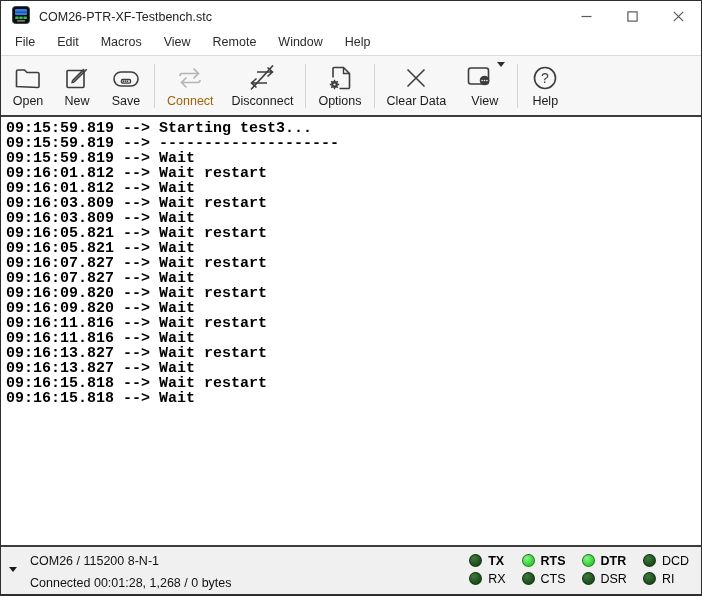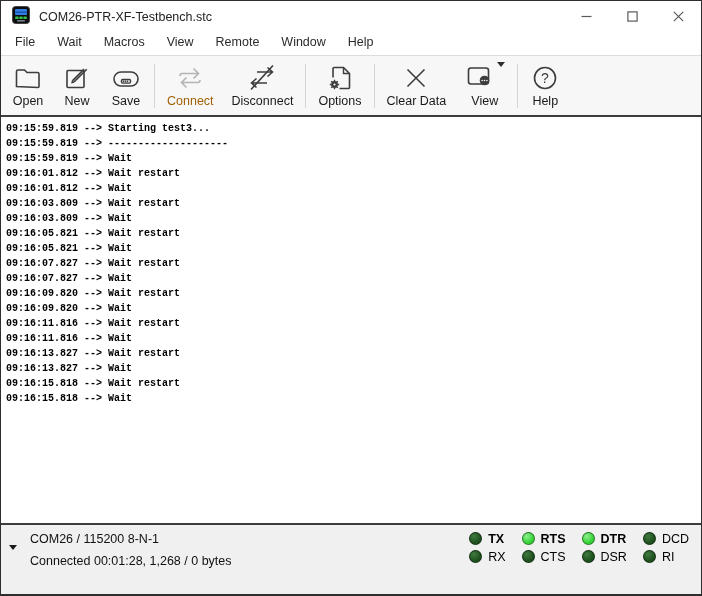--- a/index.html
+++ b/index.html
@@ -69,29 +69,29 @@
     border-left: 4px solid transparent;
     border-right: 4px solid transparent;
     border-top: 5px solid #2d2d2d;
   }
   
   .log {
     flex: 1; background: #ffffff;
     overflow: hidden;
     padding: 4px 2px 0 5px;
     font-family: "Liberation Mono", "DejaVu Sans Mono", monospace;
-    font-size: 10px; font-weight: bold;
+    font-size: 15px; font-weight: bold;
     line-height: 15px; color: #000;
     white-space: pre;
     border-radius: 20px;
   }
   .log-line { height: 15px; }
   
   .statusbar {
-    height: 71px; flex: none;
+    height: 49px; flex: none;
     background: #f0f0f0;
     border-top: 2px solid #3c3c3c;
     display: flex; align-items: flex-start;
   }
   .status-caret {
     width: 0; height: 0; margin: 20px 0 0 8px;
     border-left: 4px solid transparent;
     border-right: 4px solid transparent;
     border-top: 5px solid #1a1a1a;
   }
@@ -148,21 +148,21 @@
       <div class="caption-btn">
         <svg width="11" height="11" viewBox="0 0 11 11">
             <path d="M0.8 0.8 L10.2 10.2 M10.2 0.8 L0.8 10.2" stroke="#5a5a5a" stroke-width="1.2" fill="none"></path>
           </svg>
       </div>
     </div>
   </div>
 
   <div class="menubar">
       <span class="menu-item">File</span>
-      <span class="menu-item">Wait</span>
+      <span class="menu-item">Edit</span>
       <span class="menu-item">Macros</span>
       <span class="menu-item">View</span>
       <span class="menu-item">Remote</span>
       <span class="menu-item">Window</span>
       <span class="menu-item">Help</span>
     </div>
 
   <div class="toolbar">
 
     <div class="tool-btn">

